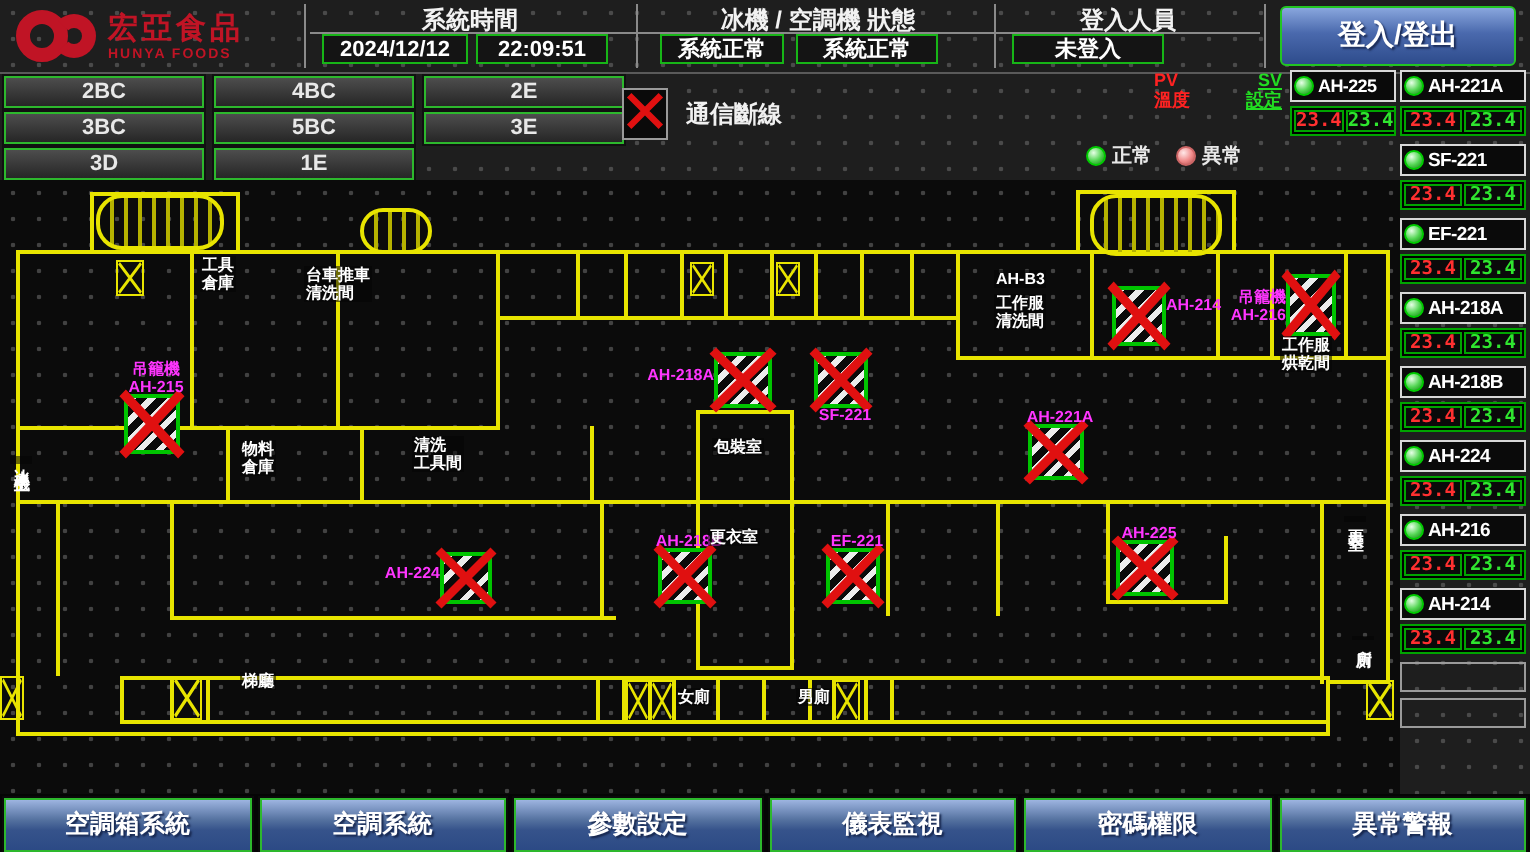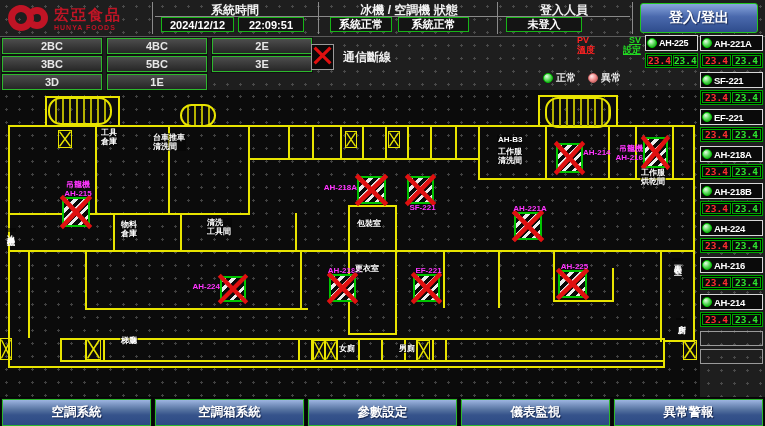--- a/index.html
+++ b/index.html
@@ -445,19 +445,20 @@
         <div class="vals">
           <div class="val pv">23.4</div>
           <div class="val sv">23.4</div>
         </div>
       </div>
       <div class="empty-slot"></div>
       <div class="empty-slot"></div>
     </div>
 
   <div class="bottom-bar" id="bottom-bar">
+      <div class="bot-btn">空調箱系統</div>
       <div class="bot-btn">空調系統</div>
-      <div class="bot-btn">空調箱系統</div>
       <div class="bot-btn">參數設定</div>
       <div class="bot-btn">儀表監視</div>
+      <div class="bot-btn">密碼權限</div>
       <div class="bot-btn">異常警報</div>
     </div>
 </div>
 
 </body></html>

